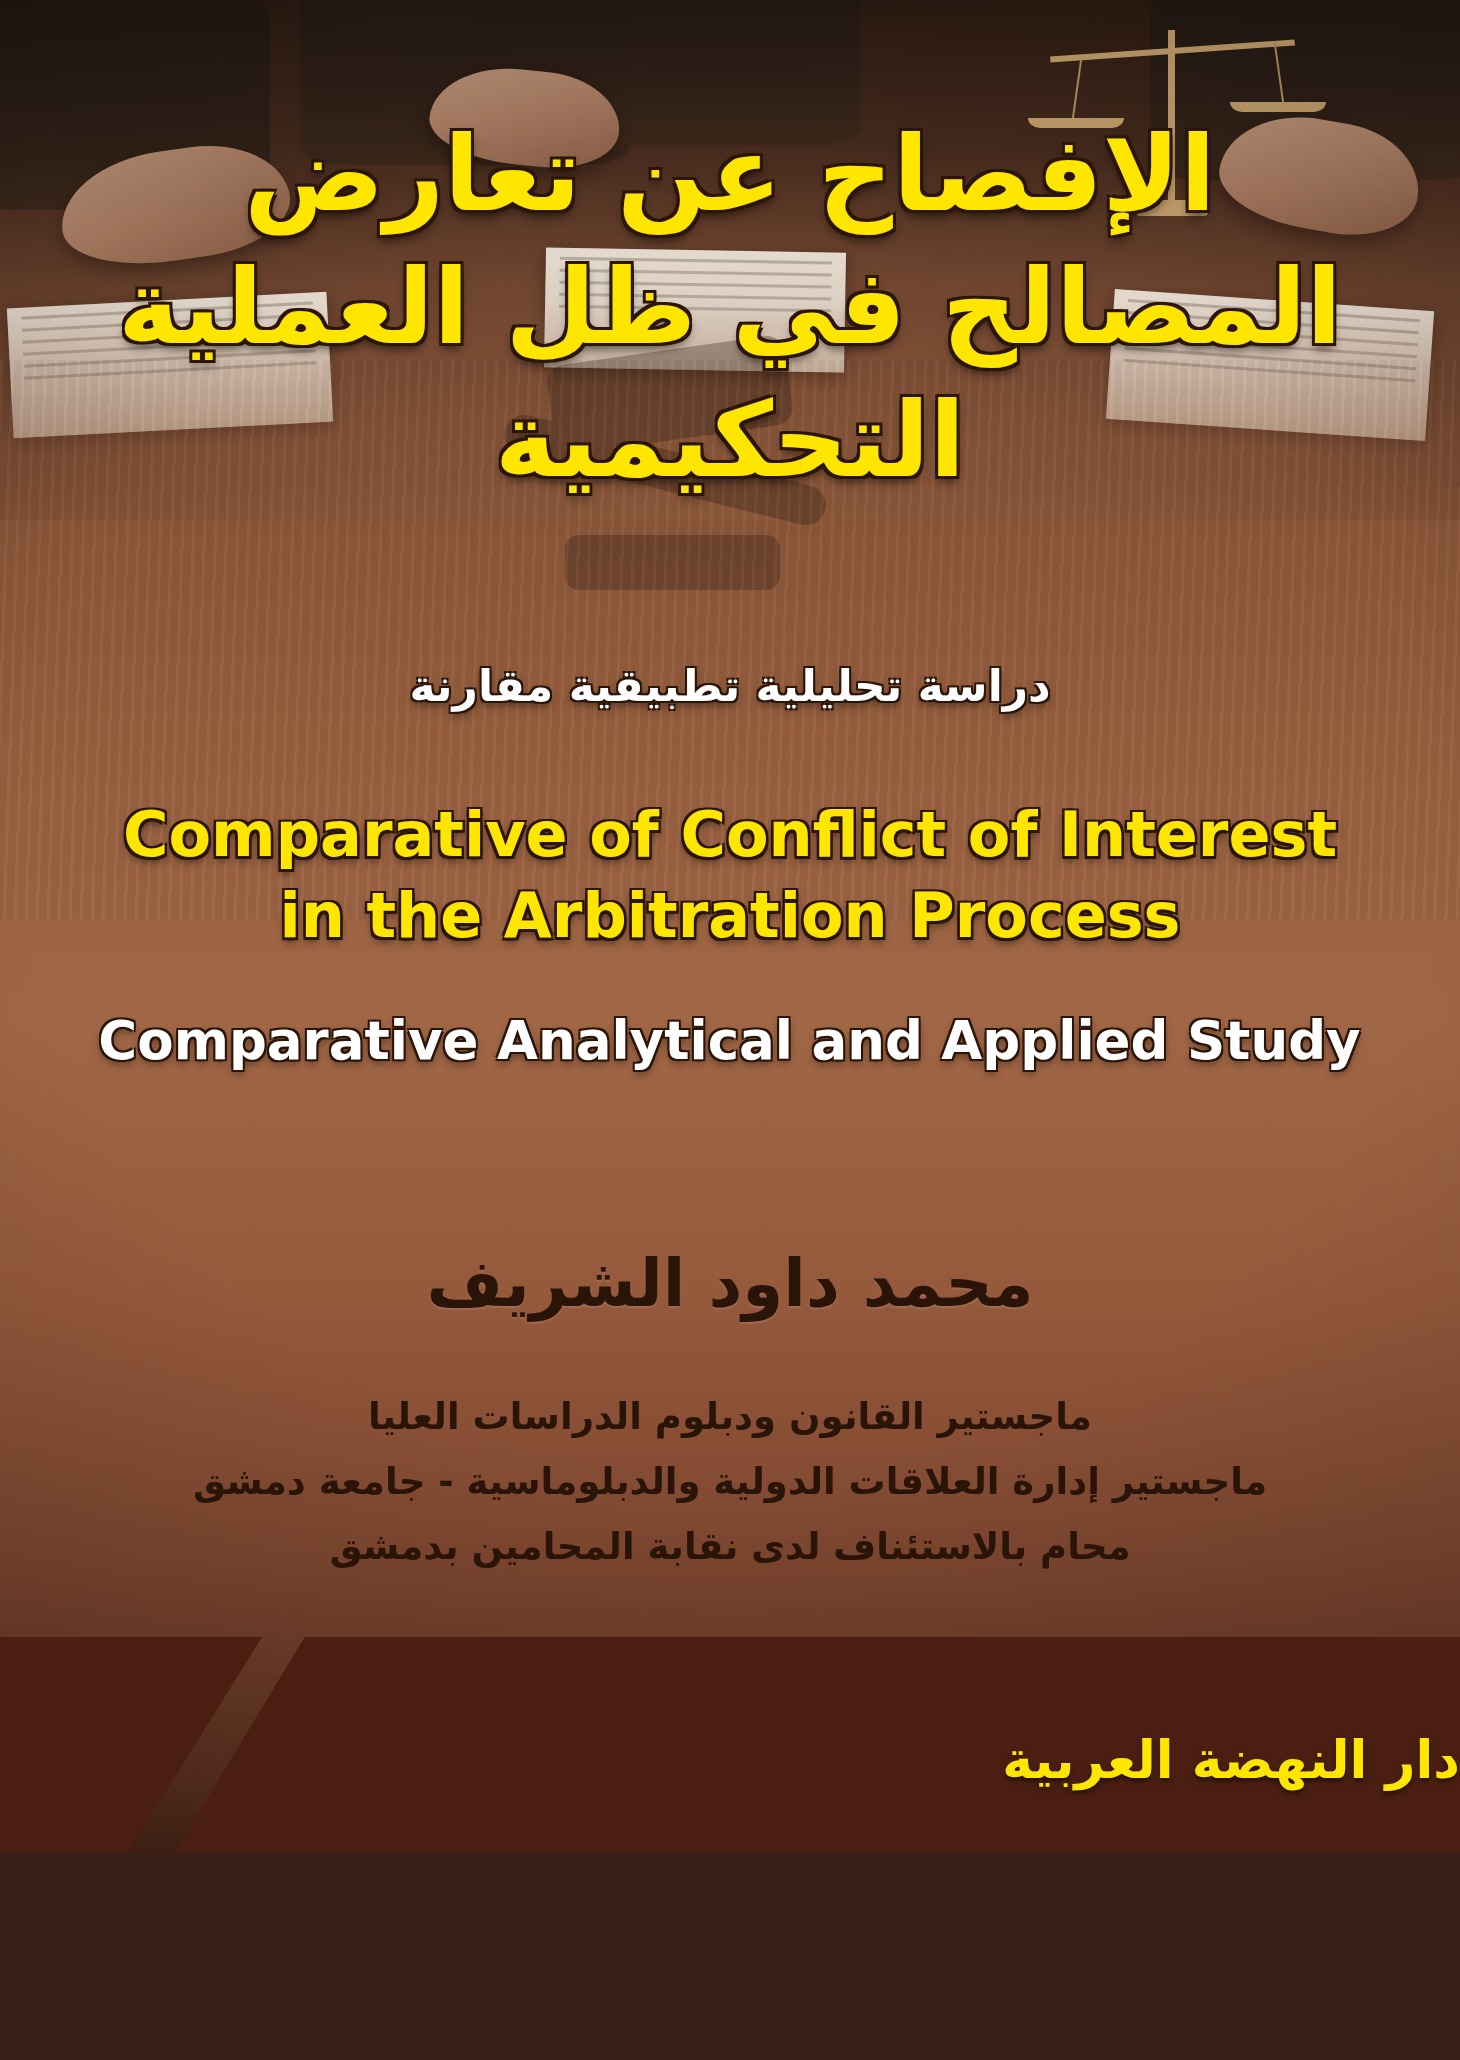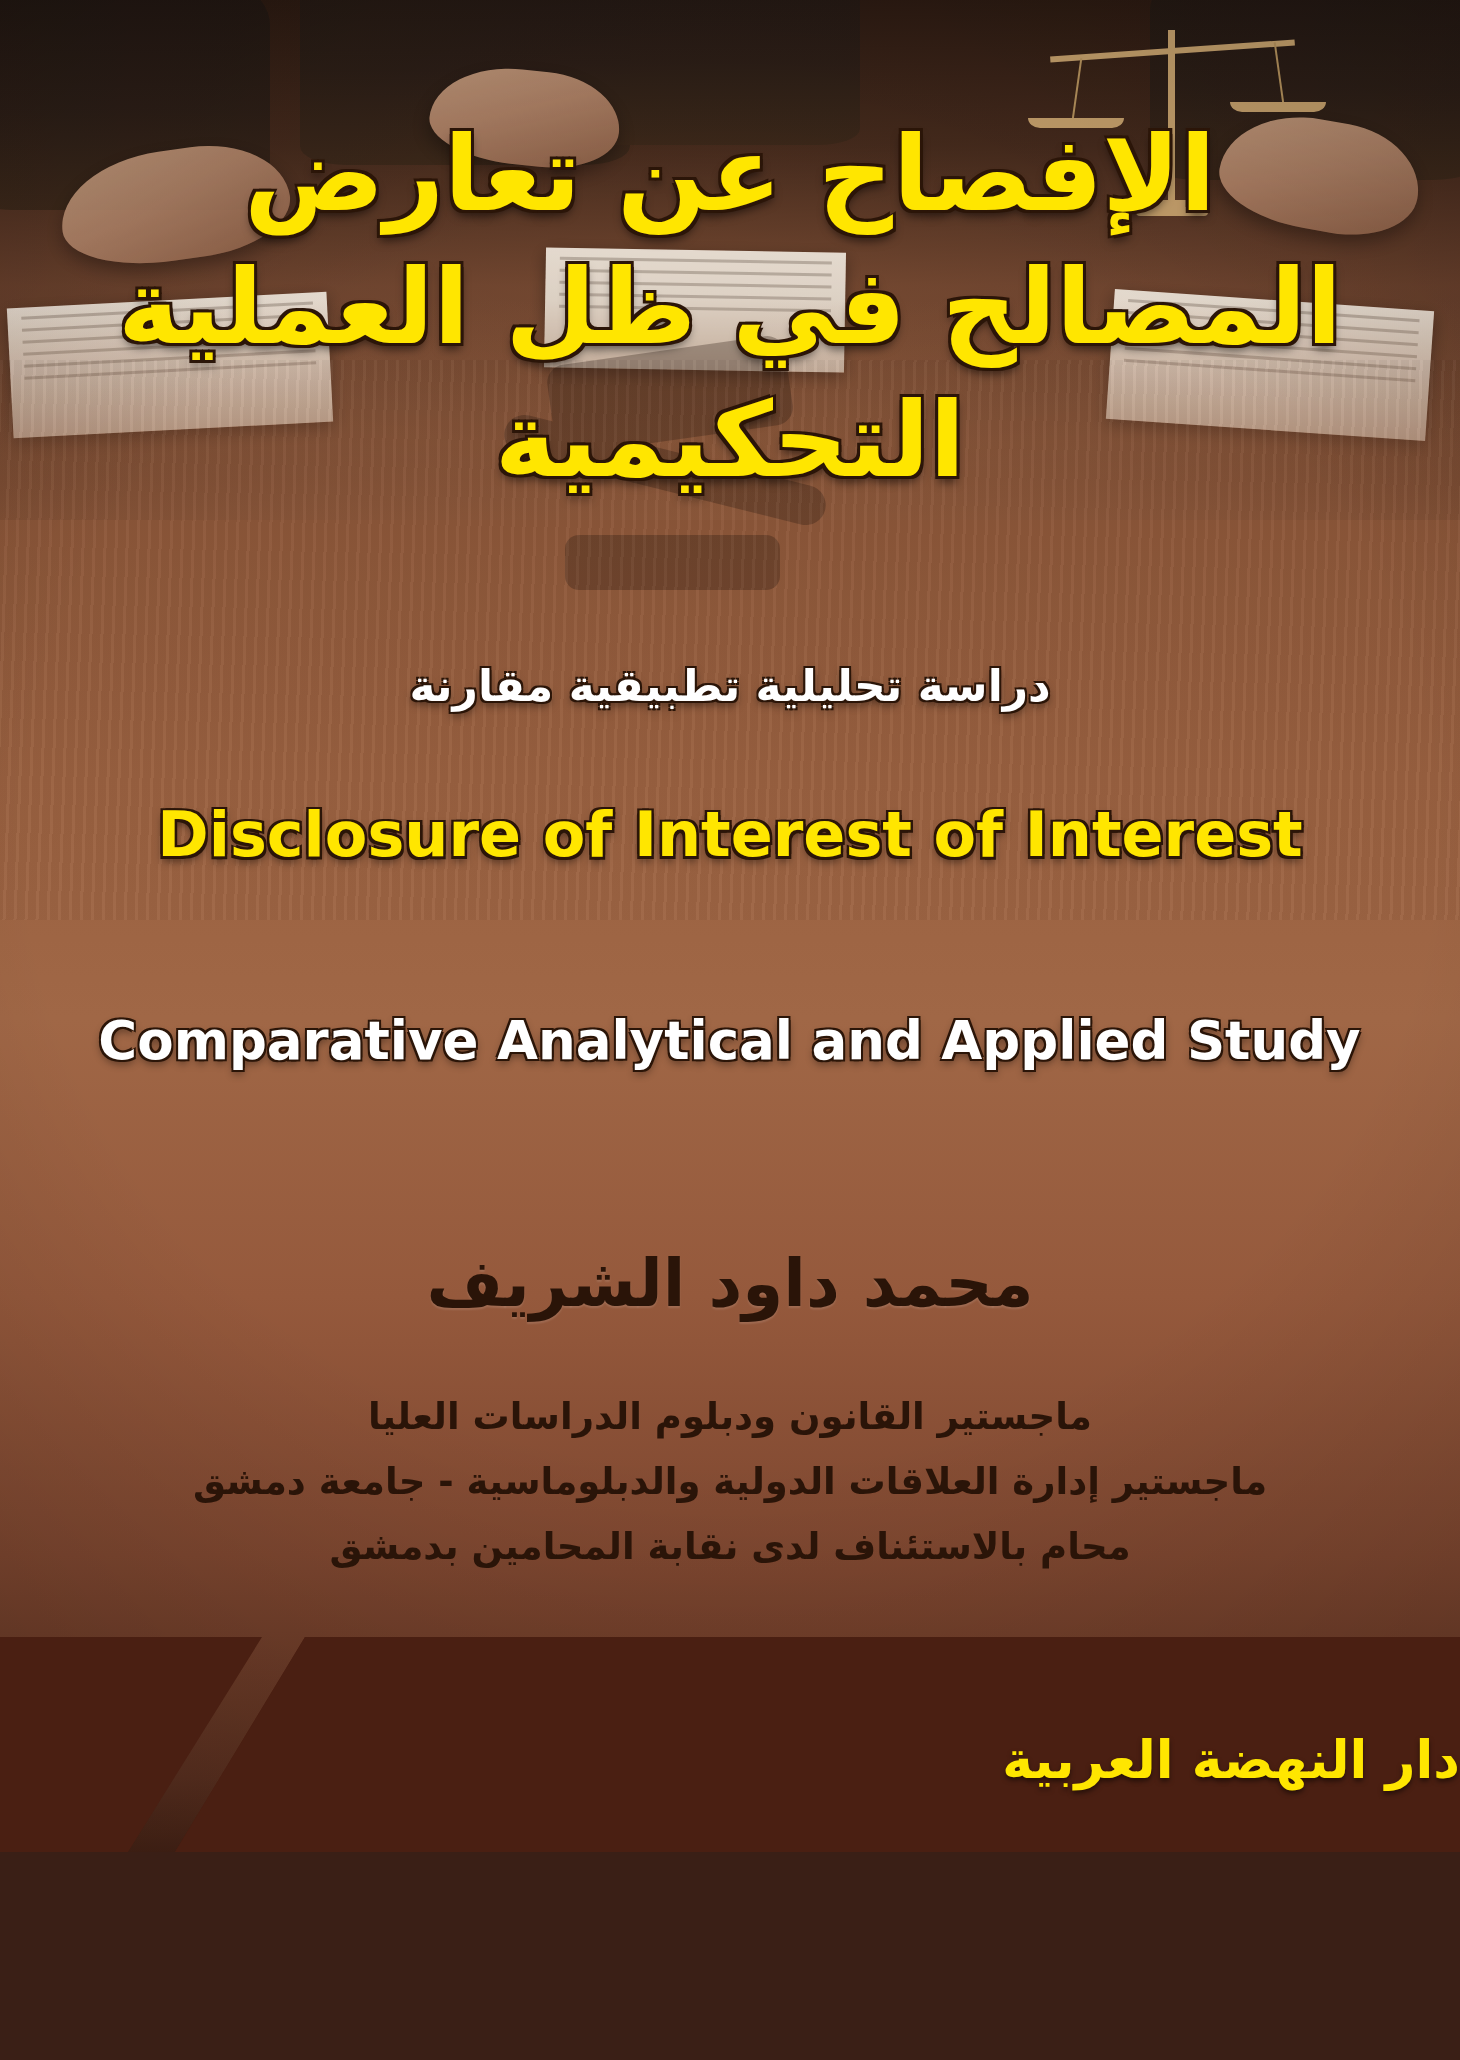--- a/index.html
+++ b/index.html
@@ -304,21 +304,22 @@
   <div class="wood-sheen"></div>
   <div class="vignette"></div>
 
   <div class="content">
 
     <div class="ar-title">الإفصاح عن تعارض المصالح في ظل العملية التحكيمية</div>
 
     <div class="ar-sub">دراسة تحليلية تطبيقية مقارنة</div>
 
     <div class="en-title">
-      <div>Disclosure of Interest of Interest</div>
+      <div>Comparative of Conflict of Interest</div>
+      <div>in the Arbitration Process</div>
     </div>
 
     <div class="en-sub">Comparative Analytical and Applied Study</div>
 
     <div class="author">محمد داود الشريف</div>
 
     <div class="creds">
       <div class="line">ماجستير القانون ودبلوم الدراسات العليا</div>
       <div class="line">ماجستير إدارة العلاقات الدولية والدبلوماسية - جامعة دمشق</div>
       <div class="line">محام بالاستئناف لدى نقابة المحامين بدمشق</div>

